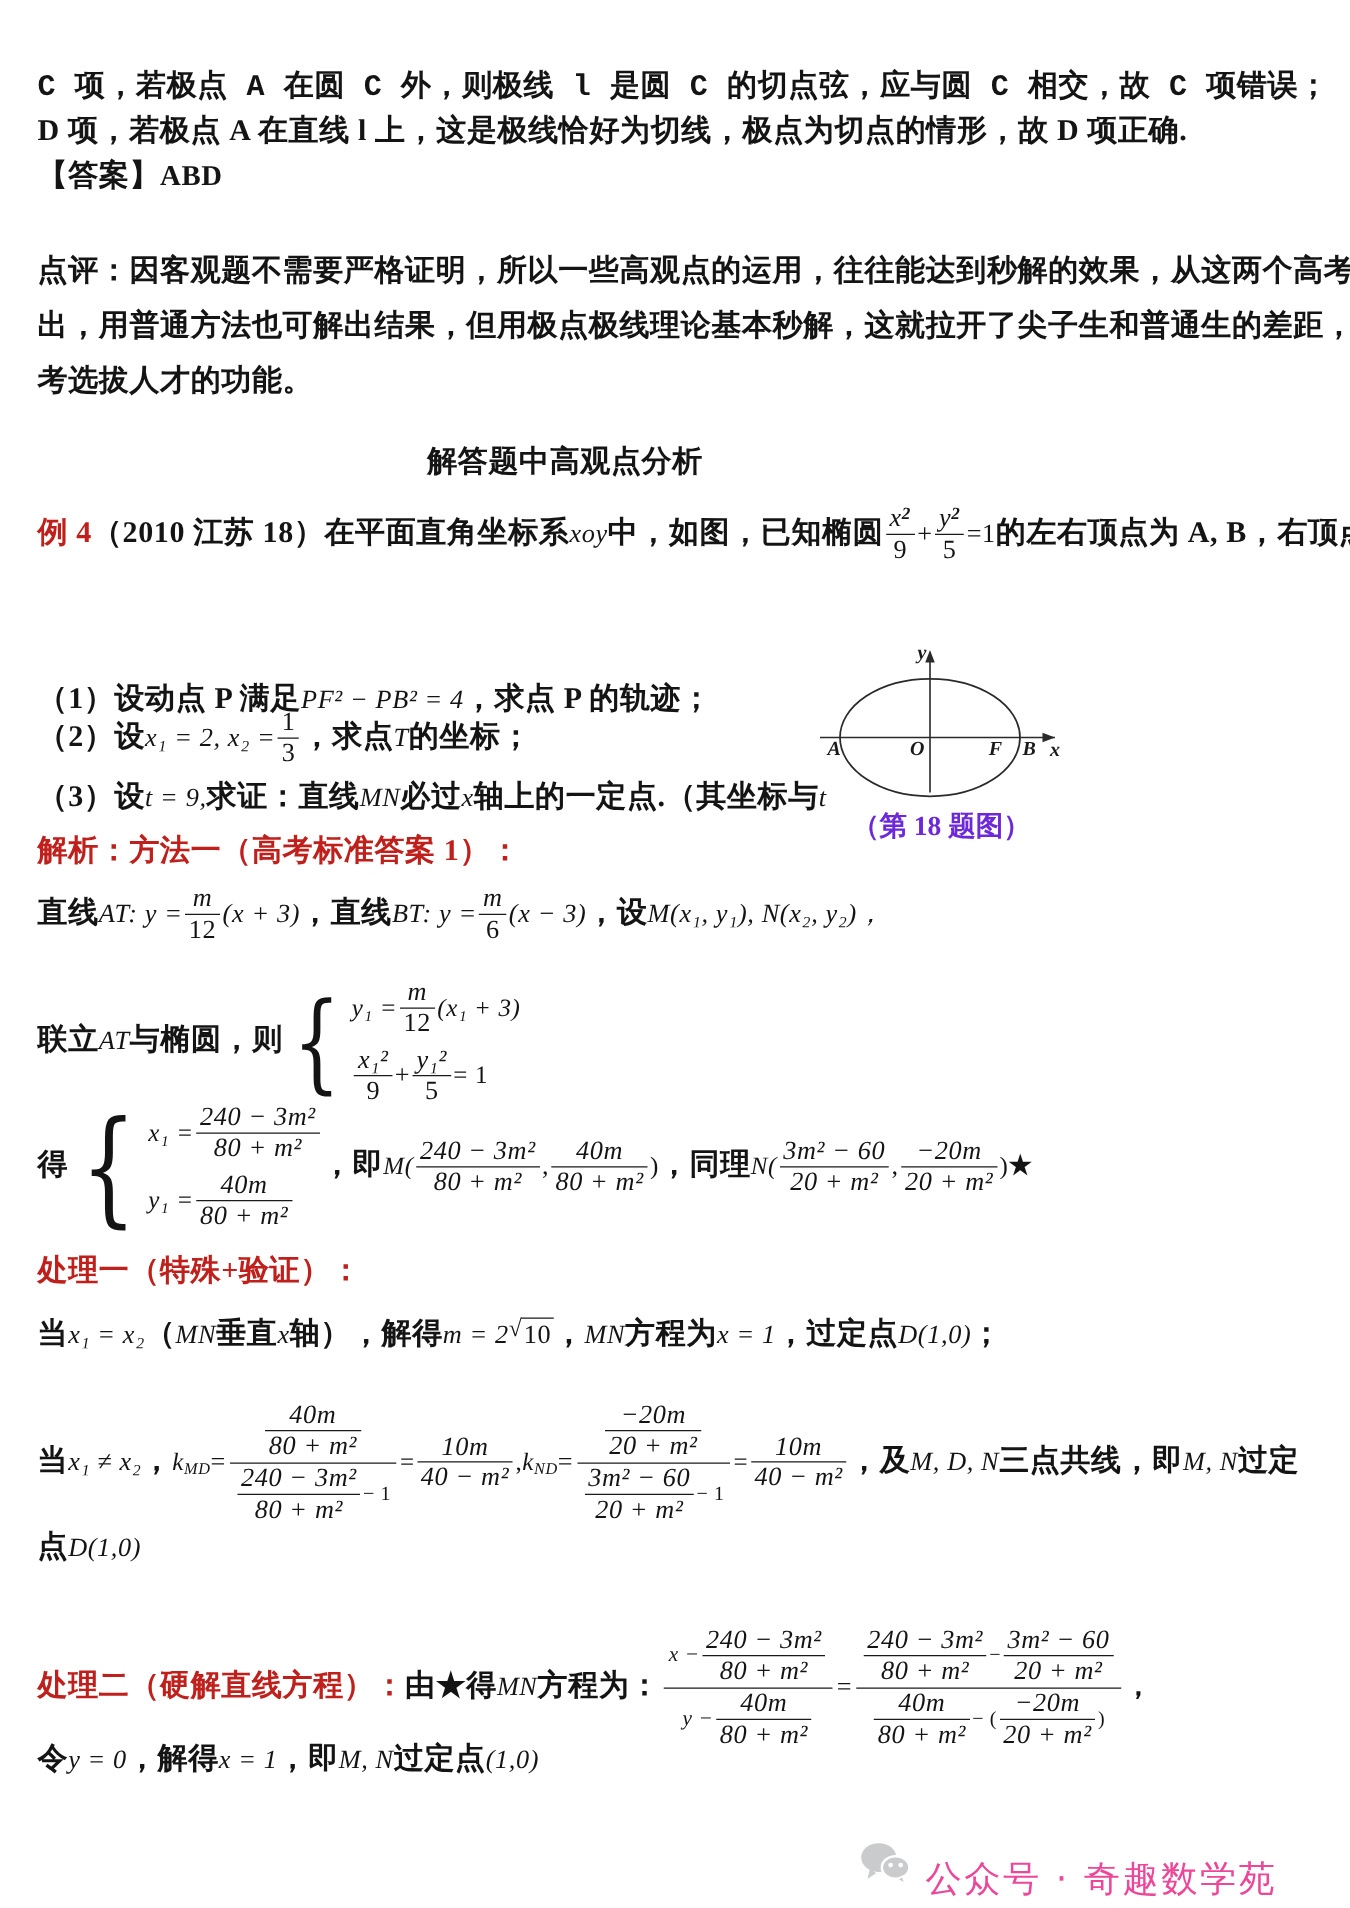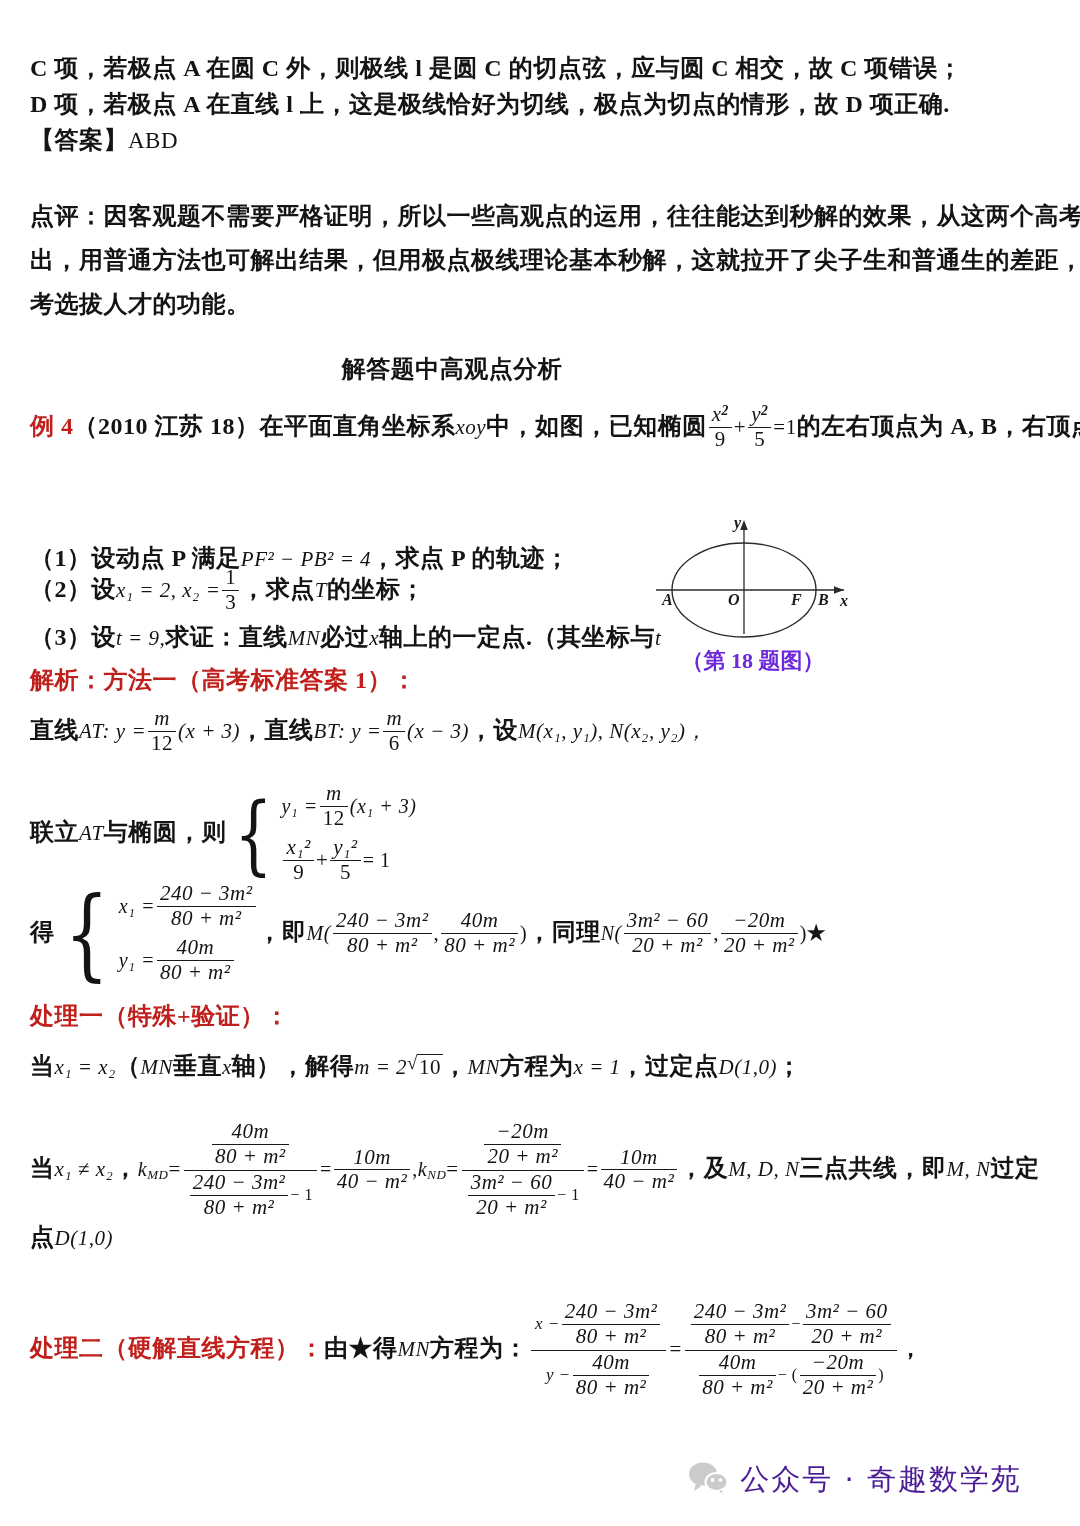--- a/index.html
+++ b/index.html
@@ -97,37 +97,37 @@
   .footer {
     position: absolute; left: 0; bottom: 0; width: 1080px; height: 90px;
   }
   .wm {
     position: absolute; right: 58px; top: 24px;
     display: flex; align-items: center; gap: 12px;
     color: #c9cbcd;
   }
   .wm .label {
     font-family: "DejaVu Sans", "Liberation Sans", sans-serif;
-    font-size: 29px; letter-spacing: 2px; color: #4c1d95; white-space: nowrap;
+    font-size: 29px; letter-spacing: 2px; color: #ec4899; white-space: nowrap; margin-top: 24px;
   }
   .star { font-size: 21px; font-style: normal; }
 </style>
 </head>
 <body>
 
 <div class="page">
 
-  <div class="blk cn" style="left:30px; top:52px;">
+  <div class="blk cn" style="left:30px; top:52px;font-family:Liberation Mono, monospace;">
     <span>C 项，若极点 A 在圆 C 外，则极线 l 是圆 C 的切点弦，应与圆 C 相交，故 C 项错误；</span>
   </div>
   <div class="blk cn" style="left:30px; top:88px;">
     <span>D 项，若极点 A 在直线 l 上，这是极线恰好为切线，极点为切点的情形，故 D 项正确.</span>
   </div>
   <div class="blk cn" style="left:30px; top:124px;">
-    <span>【答案】</span><span class="mathup" style="font-size:23px;">ABD</span>
+    <span>【答案】</span><span class="mathup" style="font-size:23px;font-weight:bold;">ABD</span>
   </div>
 
   <div class="blk cn" style="left:30px; top:200px;">
     <span>点评：因客观题不需要严格证明，所以一些高观点的运用，往往能达到秒解的效果，从这两个高考题也可看</span>
   </div>
   <div class="blk cn" style="left:30px; top:244px;">
     <span>出，用普通方法也可解出结果，但用极点极线理论基本秒解，这就拉开了尖子生和普通生的差距，达到了高</span>
   </div>
   <div class="blk cn" style="left:30px; top:288px;">
     <span>考选拔人才的功能。</span>
@@ -219,20 +219,23 @@
   </div>
 
   <div class="blk cn" style="left:30px; top:1221px;">
     <span>点</span><span class="math">D(1,0)</span>
   </div>
 
   <div class="blk cn" style="left:30px; top:1300px;">
     <span class="red">处理二（硬解直线方程）：</span><span>由★得</span><span class="math">MN</span><span>方程为：</span><span class="bigfrac" style="font-size:16px;"><span class="num"><span class="math" style="font-size:17px;">x −</span><span class="frac xs"><span class="num math">240 − 3m²</span><span class="den math">80 + m²</span></span></span><span class="den"><span class="math" style="font-size:17px;">y −</span><span class="frac xs"><span class="num math">40m</span><span class="den math">80 + m²</span></span></span></span><span class="mathup" style="font-size:21px;">=</span><span class="bigfrac" style="font-size:16px;"><span class="num"><span class="frac xs"><span class="num math">240 − 3m²</span><span class="den math">80 + m²</span></span><span class="mathup" style="font-size:16px;">−</span><span class="frac xs"><span class="num math">3m² − 60</span><span class="den math">20 + m²</span></span></span><span class="den"><span class="frac xs"><span class="num math">40m</span><span class="den math">80 + m²</span></span><span class="mathup" style="font-size:16px;">− (</span><span class="frac xs"><span class="num math">−20m</span><span class="den math">20 + m²</span></span><span class="mathup" style="font-size:16px;">)</span></span></span><span style="font-size:22px;">，</span>
   </div>
 
+  <div class="blk cn" style="left:30px; top:1390px;">
+    <span>令</span><span class="math">y = 0</span><span>，解得</span><span class="math">x = 1</span><span>，即</span><span class="math">M, N</span><span>过定点</span><span class="math">(1,0)</span>
+  </div>
 
   <div class="footer">
     <div class="wm">
       <span>
         <svg width="40" height="34" viewBox="0 0 40 34">
           <ellipse cx="15" cy="13" rx="14" ry="11.5" fill="#c9cbcd"></ellipse>
           <polygon points="8,22 6,30 13,25.5" fill="#c9cbcd"></polygon>
           <ellipse cx="28.5" cy="21" rx="11" ry="9" fill="#c9cbcd" stroke="#ffffff" stroke-width="2"></ellipse>
           <polygon points="34,28 36,34 30,30.5" fill="#c9cbcd" stroke="#ffffff" stroke-width="1.2"></polygon>
           <circle cx="24.5" cy="19" r="1.9" fill="#ffffff"></circle>

